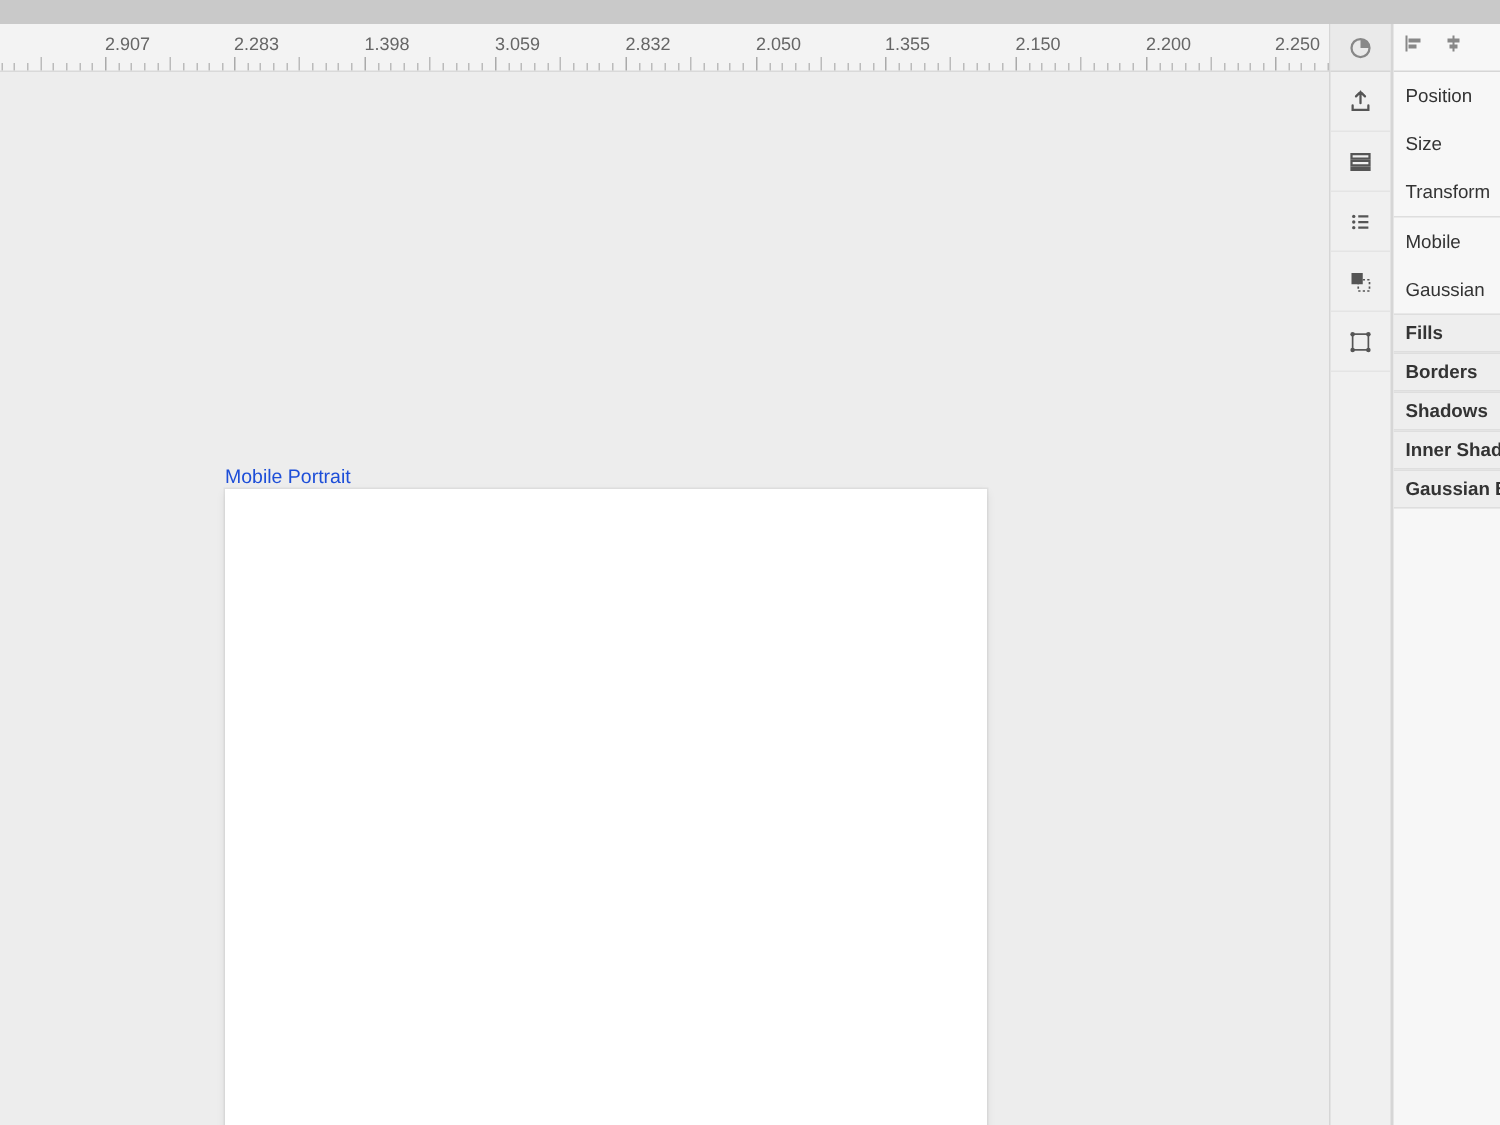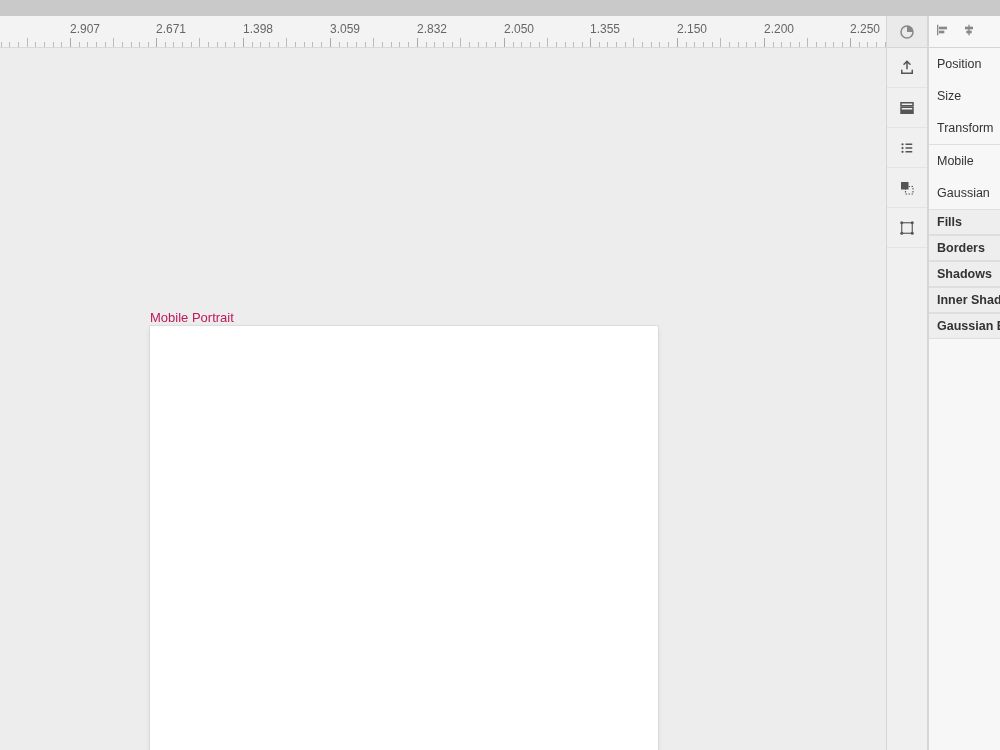--- a/index.html
+++ b/index.html
@@ -62,21 +62,21 @@
   top: 48px; left: 0;
   width: 886px;
   bottom: 0;
   background: #ededed;
   overflow: hidden;
 }
 .artboard-label {
   position: absolute;
   left: 150px; top: 262px;
   font-size: 13px;
-  color: #be185d;
+  color: #1d4ed8;
 }
 .artboard {
   position: absolute;
   left: 150px; top: 278px;
   width: 508px; height: 800px;
   background: #ffffff;
   box-shadow: 0 0 0 1px rgba(0,0,0,0.05), 0 2px 6px rgba(0,0,0,0.08);
 }
 
 
@@ -169,21 +169,21 @@
       <div class="ruler-minor short" style="left: 78.67px;"></div>
       <div class="ruler-minor short" style="left: 87.34px;"></div>
       <div class="ruler-minor short" style="left: 96.01px;"></div>
       <div class="ruler-minor short" style="left: 104.68px;"></div>
       <div class="ruler-minor mid" style="left: 113.35px;"></div>
       <div class="ruler-minor short" style="left: 122.02px;"></div>
       <div class="ruler-minor short" style="left: 130.69px;"></div>
       <div class="ruler-minor short" style="left: 139.36px;"></div>
       <div class="ruler-minor short" style="left: 148.03px;"></div>
       <div class="ruler-major" style="left: 156px;">
-        <div class="num">2.671</div>
+        <div class="num">2.283</div>
         <div class="biglabel-tick"></div>
       </div>
       <div class="ruler-minor short" style="left: 164.67px;"></div>
       <div class="ruler-minor short" style="left: 173.34px;"></div>
       <div class="ruler-minor short" style="left: 182.01px;"></div>
       <div class="ruler-minor short" style="left: 190.68px;"></div>
       <div class="ruler-minor mid" style="left: 199.35px;"></div>
       <div class="ruler-minor short" style="left: 208.02px;"></div>
       <div class="ruler-minor short" style="left: 216.69px;"></div>
       <div class="ruler-minor short" style="left: 225.36px;"></div>

